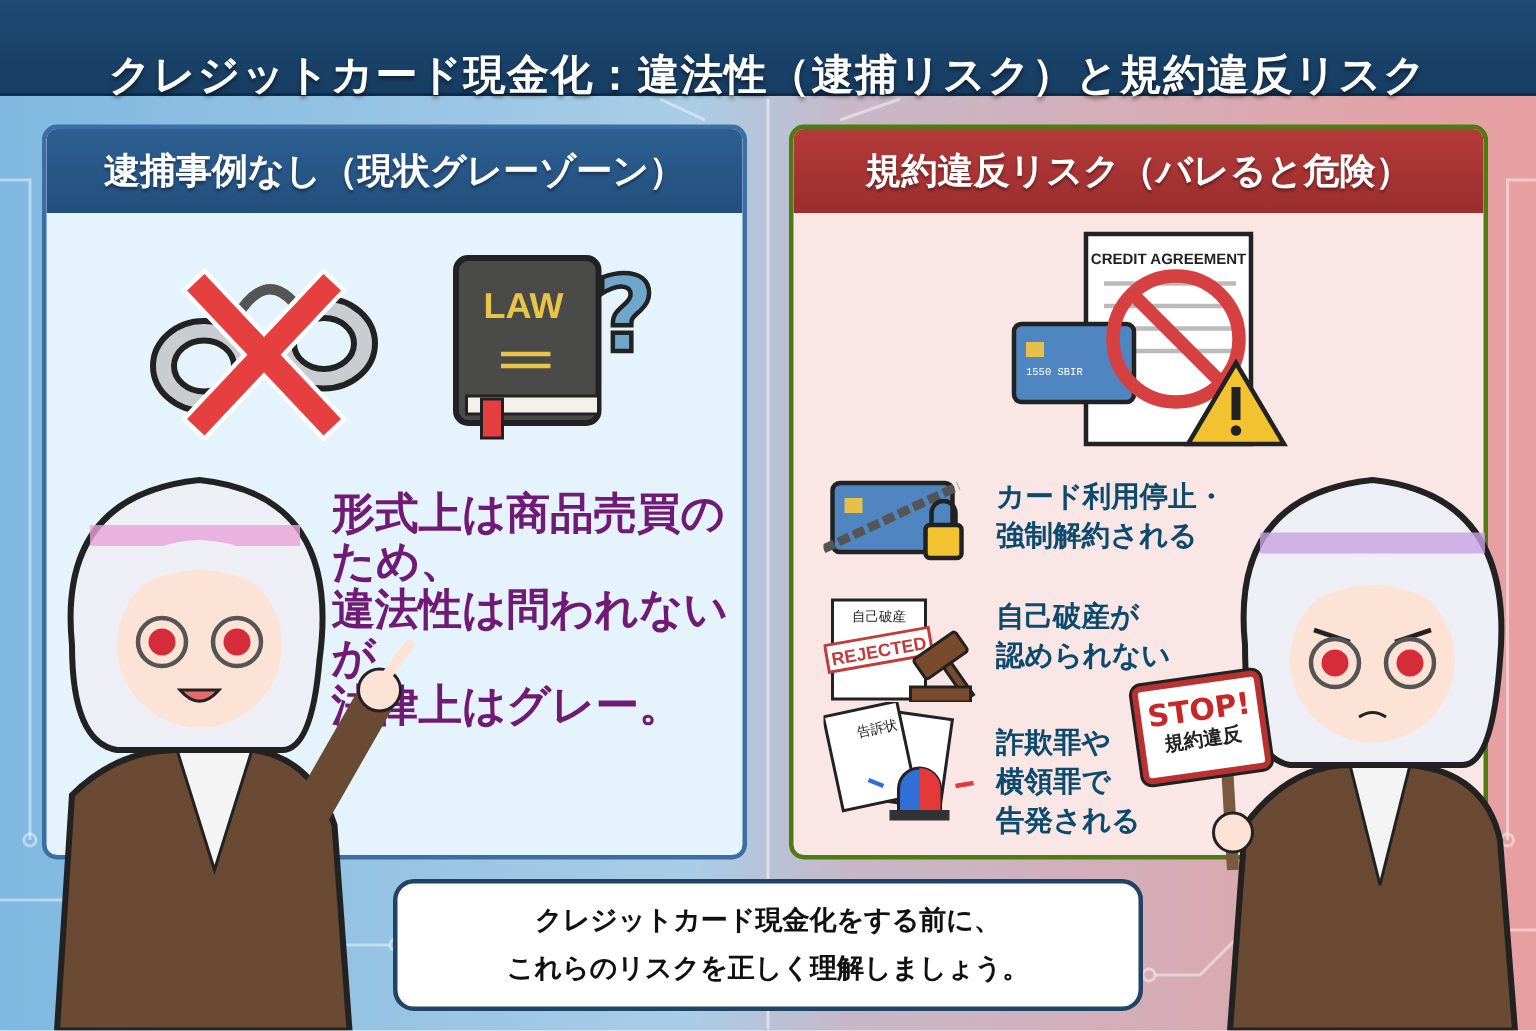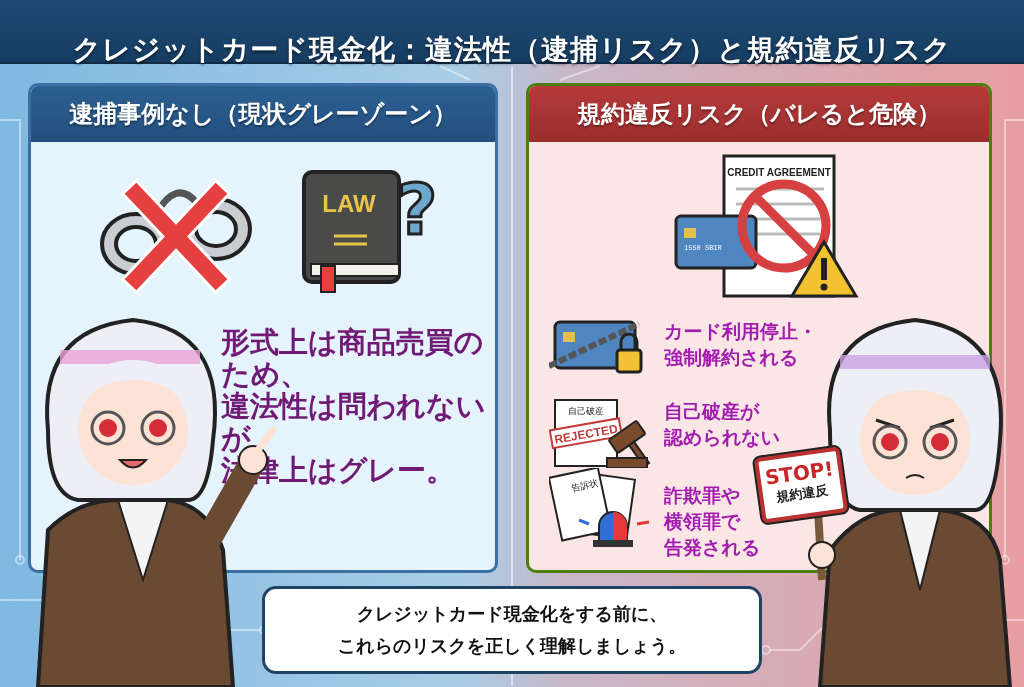--- a/index.html
+++ b/index.html
@@ -41,21 +41,21 @@
   .panel-right .panel-header { background: linear-gradient(180deg, #b53a3a, #9b2e2e); }
 
   .icon-box { position: absolute; }
   .left-desc {
     position: absolute; left: 190px; top: 240px; font-size: 29px; font-weight: bold;
     color: #701a75; line-height: 32px; white-space: pre-line;
   }
   .risk-item { position: absolute; left: 20px; display: flex; align-items: center; }
   .risk-text {
     position: absolute; left: 135px; font-size: 19px; font-weight: bold;
-    color: #a21caf; line-height: 26px; white-space: pre-line;
+    color: #0c4a6e; line-height: 26px; white-space: pre-line;
   }
   .bubble {
     position: absolute; left: 262px; top: 586px; width: 500px; height: 88px;
     background: #fff; border: 3px solid #1f4466; border-radius: 14px;
     display: flex; align-items: center; justify-content: center; text-align: center;
     font-size: 18px; font-weight: bold; color: #111; line-height: 32px; white-space: pre-line;
   }
   .char { position: absolute; }
   .stop-sign {
     position: absolute; left: 758px; top: 452px; width: 86px; height: 66px;

